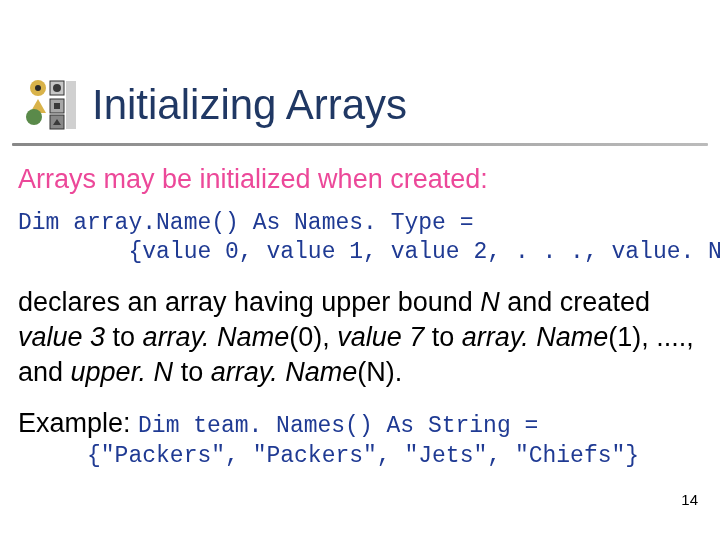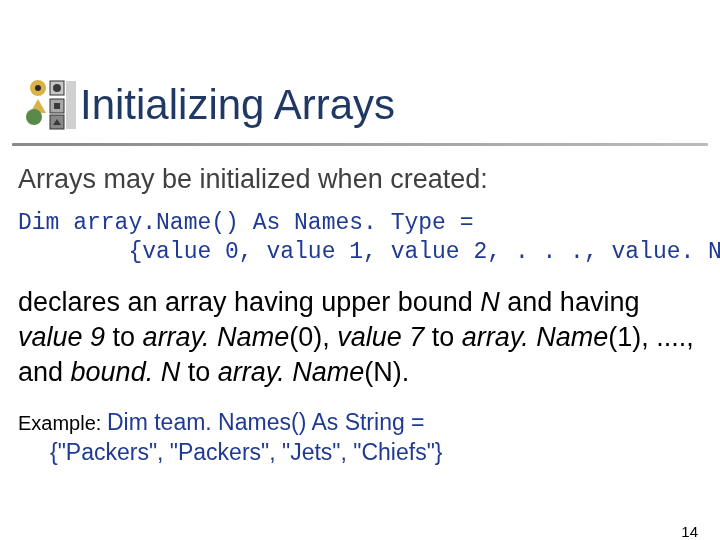--- a/index.html
+++ b/index.html
@@ -8,20 +8,21 @@
     height: 540px;
     background: #ffffff;
     font-family: Arial, Helvetica, sans-serif;
     position: relative;
     padding: 0;
   }
   .header {
     display: flex;
     align-items: center;
     padding: 75px 0 0 20px;
+    gap: 12px;
   }
   .logo {
     width: 60px;
     height: 60px;
     position: relative;
     flex-shrink: 0;
   }
   .title {
     color: #203864;
     font-size: 42px;
@@ -31,52 +32,52 @@
     height: 3px;
     background: linear-gradient(to right, #888 0%, #bbb 100%);
     margin: 8px 12px 0 12px;
     border-radius: 1px;
   }
   .content {
     padding: 18px 18px 0 18px;
   }
   .intro {
     font-size: 27px;
-    color: #404040;
+    color: #ec4899;
     margin-bottom: 14px;
   }
   .code {
     font-family: "Courier New", Courier, monospace;
     font-size: 23px;
     color: #1f3a93;
     line-height: 1.25;
     margin-bottom: 18px;
     white-space: pre;
   }
   .declare {
     font-size: 27px;
     color: #000;
     line-height: 1.3;
     margin-bottom: 18px;
   }
   .declare i { font-style: italic; }
   .example-line {
-    font-size: 20px;
+    font-size: 27px;
     color: #000;
   }
   .example-code {
-    font-family: Liberation Sans, sans-serif;
+    font-family: Liberation Mono, monospace;
     font-size: 23px;
     color: #1f3a93;
     line-height: 1.3;
     white-space: pre;
   }
   .page-num {
     position: absolute;
-    bottom: 0;
+    bottom: 32px;
     right: 22px;
     font-size: 15px;
     color: #000;
   }
 </style>
 </head>
 <body>
 
 <div class="header">
   <div class="logo">
@@ -98,21 +99,21 @@
 </div>
 
 <div class="divider"></div>
 
 <div class="content">
   <p class="intro">Arrays may be initialized when created:</p>
 
   <div class="code"><span>Dim array.Name() As Names. Type =</span>
 <span>        {value 0, value 1, value 2, . . ., value. N}</span></div>
 
-  <p class="declare"><span> declares an array having upper bound </span><i>N</i><span> and having </span><i>value 9</i><span> to </span><i>array. Name</i><span>(0), </span><i>value 7</i><span> to </span><i>array. Name</i><span>(1), ...., and </span><i>bound. N</i><span> to </span><i>array. Name</i><span>(N).</span></p>
+  <p class="declare"><span> declares an array having upper bound </span><i>N</i><span> and created </span><i>value 3</i><span> to </span><i>array. Name</i><span>(0), </span><i>value 7</i><span> to </span><i>array. Name</i><span>(1), ...., and </span><i>upper. N</i><span> to </span><i>array. Name</i><span>(N).</span></p>
 
   <div>
     <span class="example-line">Example: </span><span class="example-code">Dim team. Names() As String =</span>
     <div class="example-code">     {"Packers", "Packers", "Jets", "Chiefs"}</div>
   </div>
 </div>
 
 <div class="page-num">14</div>
 
 </body></html>

